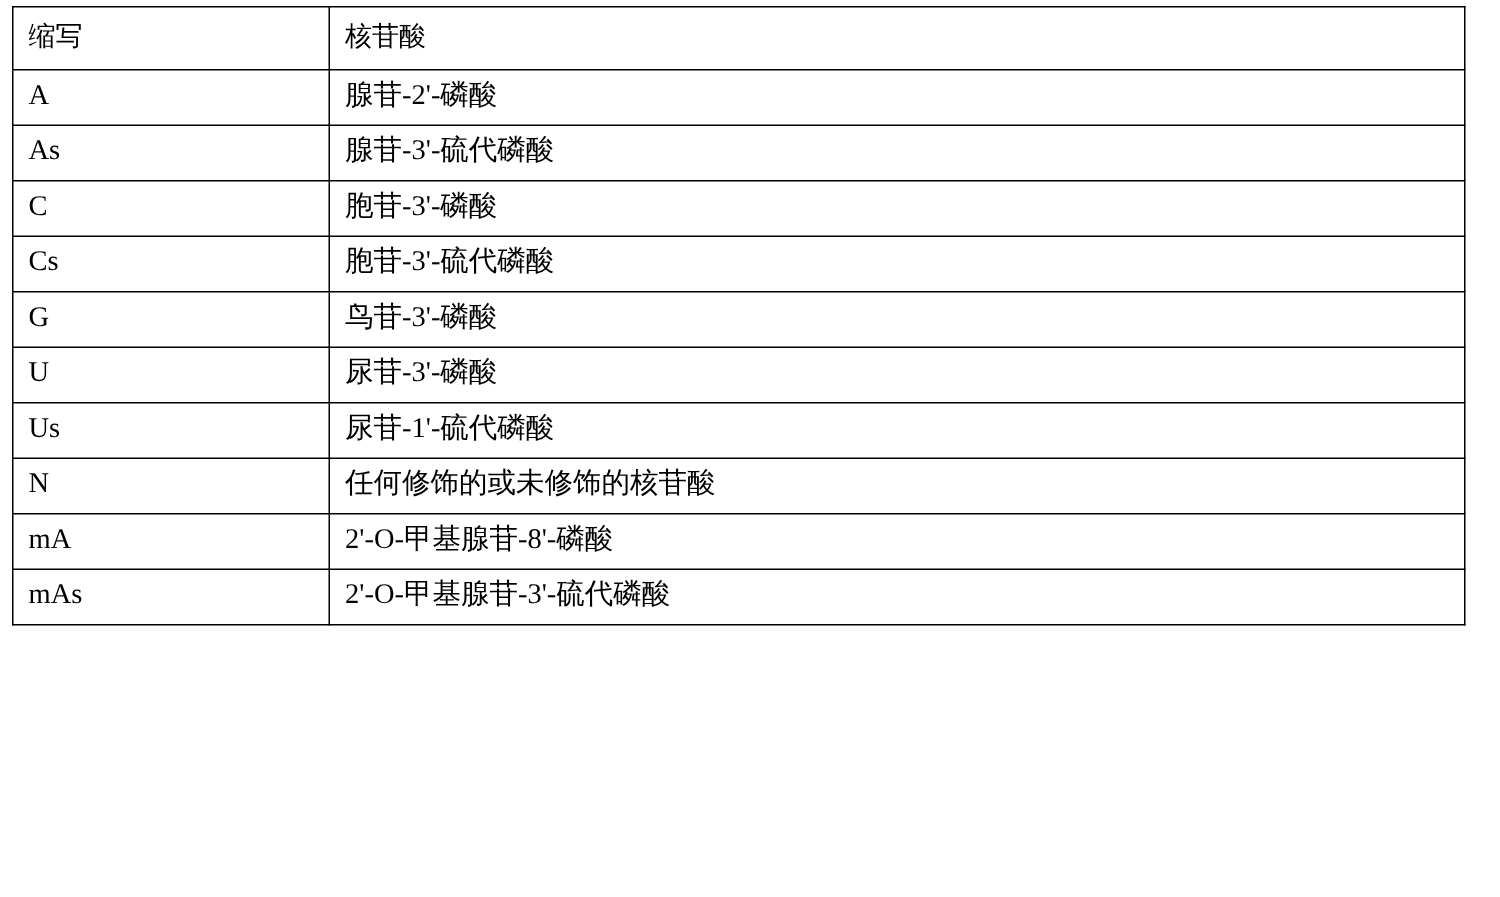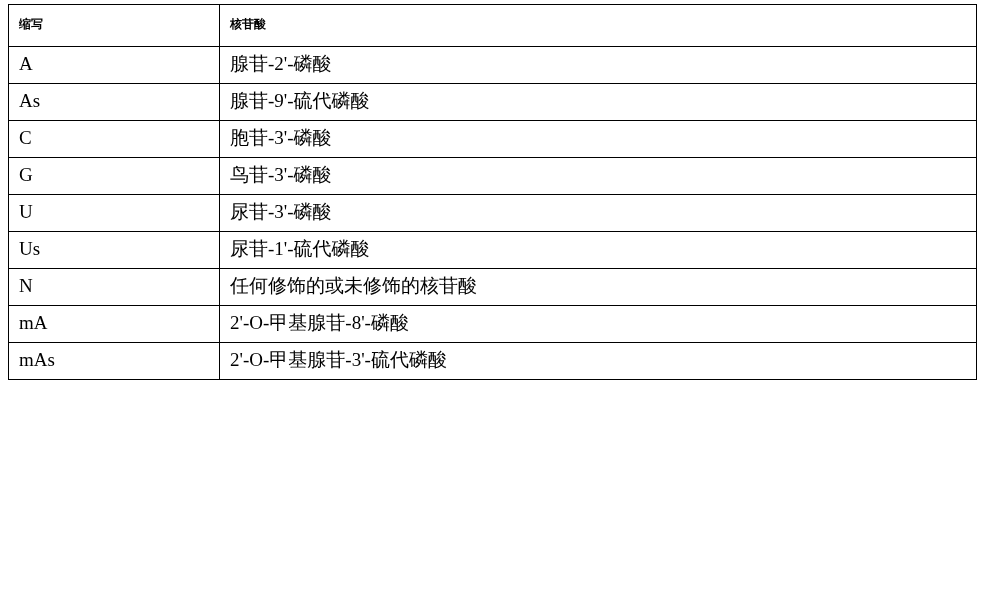--- a/index.html
+++ b/index.html
@@ -39,22 +39,22 @@
     text-align: left;
     font-size: 19px;
     line-height: 1.18;
     font-weight: normal;
     height: 37px;
     box-sizing: border-box;
     white-space: nowrap;
     overflow: hidden;
   }
   table.abbrev-table thead th {
-    font-weight: bold;
-    font-size: 12px;
+    font-weight: normal;
+    font-size: 18px;
     height: 42px;
   }
 </style>
 </head>
 <body>
 
 <div class="page">
   <table class="abbrev-table">
     <colgroup>
       <col class="col-abbrev">
@@ -66,25 +66,29 @@
         <th>核苷酸</th>
       </tr>
     </thead>
     <tbody>
       <tr>
         <td>A</td>
         <td>腺苷-2'-磷酸</td>
       </tr>
       <tr>
         <td>As</td>
-        <td>腺苷-9'-硫代磷酸</td>
+        <td>腺苷-3'-硫代磷酸</td>
       </tr>
       <tr>
         <td>C</td>
         <td>胞苷-3'-磷酸</td>
+      </tr>
+      <tr>
+        <td>Cs</td>
+        <td>胞苷-3'-硫代磷酸</td>
       </tr>
       <tr>
         <td>G</td>
         <td>鸟苷-3'-磷酸</td>
       </tr>
       <tr>
         <td>U</td>
         <td>尿苷-3'-磷酸</td>
       </tr>
       <tr>

